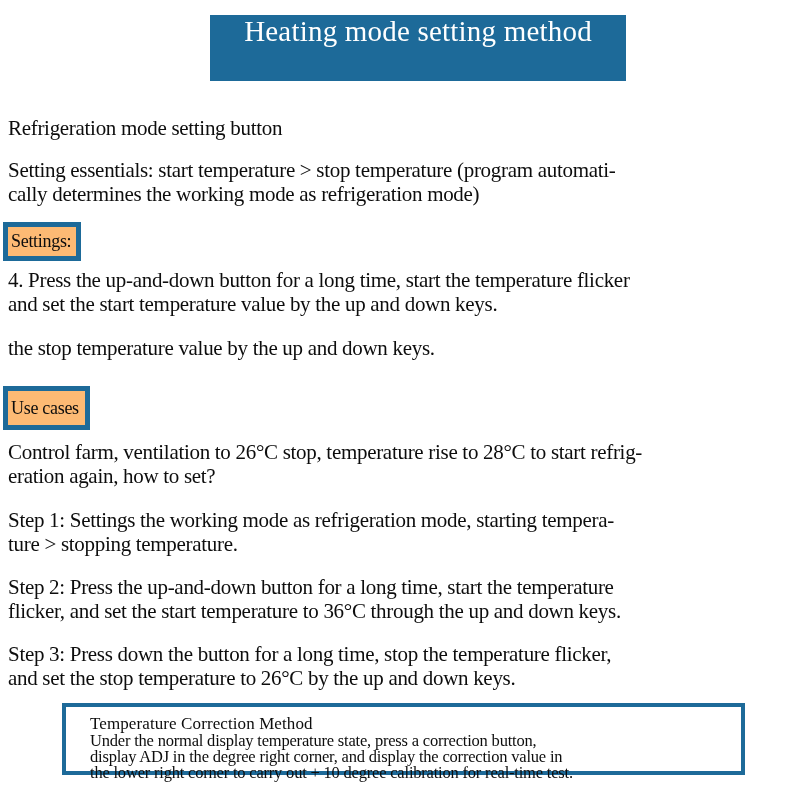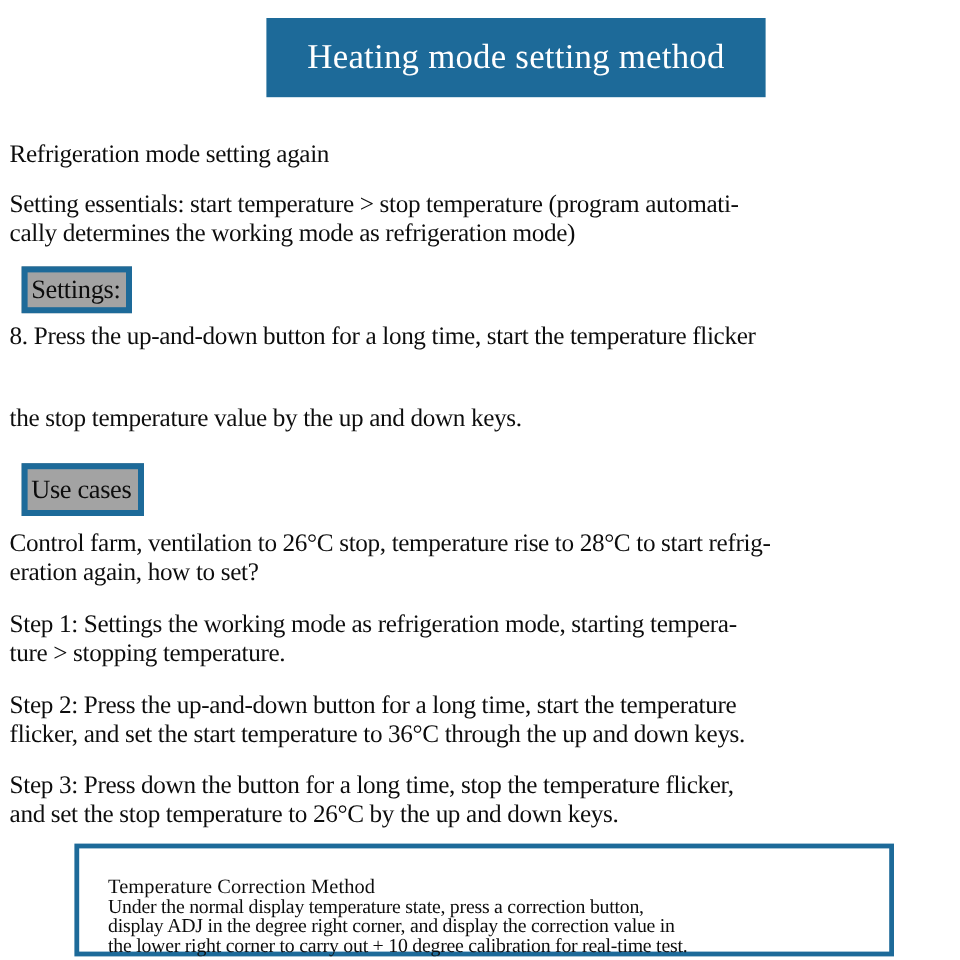--- a/index.html
+++ b/index.html
@@ -12,58 +12,57 @@
     color: var(--ink);
   }
   .page {
     position: relative;
     width: 800px; height: 800px;
     overflow: hidden;
     background: #ffffff;
   }
   .banner {
     position: absolute;
-    left: 222px; top: 15px;
+    left: 210px; top: 15px;
     width: 416px; height: 66px;
     background: var(--accent);
     color: #ffffff;
-    display: flex; align-items: center; justify-content: center;
+    display: flex; align-items: flex-start; justify-content: center;
     font-size: 29px;
     letter-spacing: 0.2px;
   }
   .para {
     position: absolute;
     left: 8px;
     font-size: 21px;
     line-height: 24px;
     letter-spacing: -0.3px;
     white-space: nowrap;
     color: var(--ink);
   }
   .label-box {
     position: absolute;
     left: 3px;
-    background: #a3a3a3;
+    background: #fdba74;
     border: 5px solid var(--accent);
-    font-size: 22px;
+    font-size: 18px;
     line-height: 26px;
     letter-spacing: -0.3px;
     color: var(--ink);
     white-space: nowrap;
-    margin-left: 15px;
   }
   .label-box.settings { top: 222px; padding: 1px 5px 2px 3px; }
   .label-box.usecases { top: 386px; padding: 4px 6px 4px 3px; }
   .correction-box {
     position: absolute;
     left: 62px; top: 703px;
-    width: 683px; height: 94px;
+    width: 683px; height: 72px;
     border: 4px solid var(--accent);
     background: #ffffff;
-    padding: 22px 10px 0 24px;
+    padding: 7px 10px 0 24px;
   }
   .correction-title {
     font-size: 17px;
     line-height: 19px;
     letter-spacing: 0.1px;
     white-space: nowrap;
   }
   .correction-body {
     margin-top: 0;
     font-size: 16.5px;
@@ -75,34 +74,35 @@
 </head>
 <body>
 
 <div class="page">
 
   <div class="banner">
     <span>Heating mode setting method</span>
   </div>
 
   <div class="para" style="top:116px">
-      <div class="tl">Refrigeration mode setting again</div>
+      <div class="tl">Refrigeration mode setting button</div>
     </div>
 
   <div class="para" style="top:158px">
       <div class="tl">Setting essentials: start temperature &gt; stop temperature (program automati-</div>
       <div class="tl">cally determines the working mode as refrigeration mode)</div>
     </div>
 
   <div class="label-box settings">
     <span>Settings:</span>
   </div>
 
   <div class="para" style="top:268px">
-      <div class="tl">8. Press the up-and-down button for a long time, start the temperature flicker</div>
+      <div class="tl">4. Press the up-and-down button for a long time, start the temperature flicker</div>
+      <div class="tl">and set the start temperature value by the up and down keys.</div>
     </div>
 
   <div class="para" style="top:336px">
       <div class="tl">the stop temperature value by the up and down keys.</div>
     </div>
 
   <div class="label-box usecases">
     <span>Use cases</span>
   </div>
 

